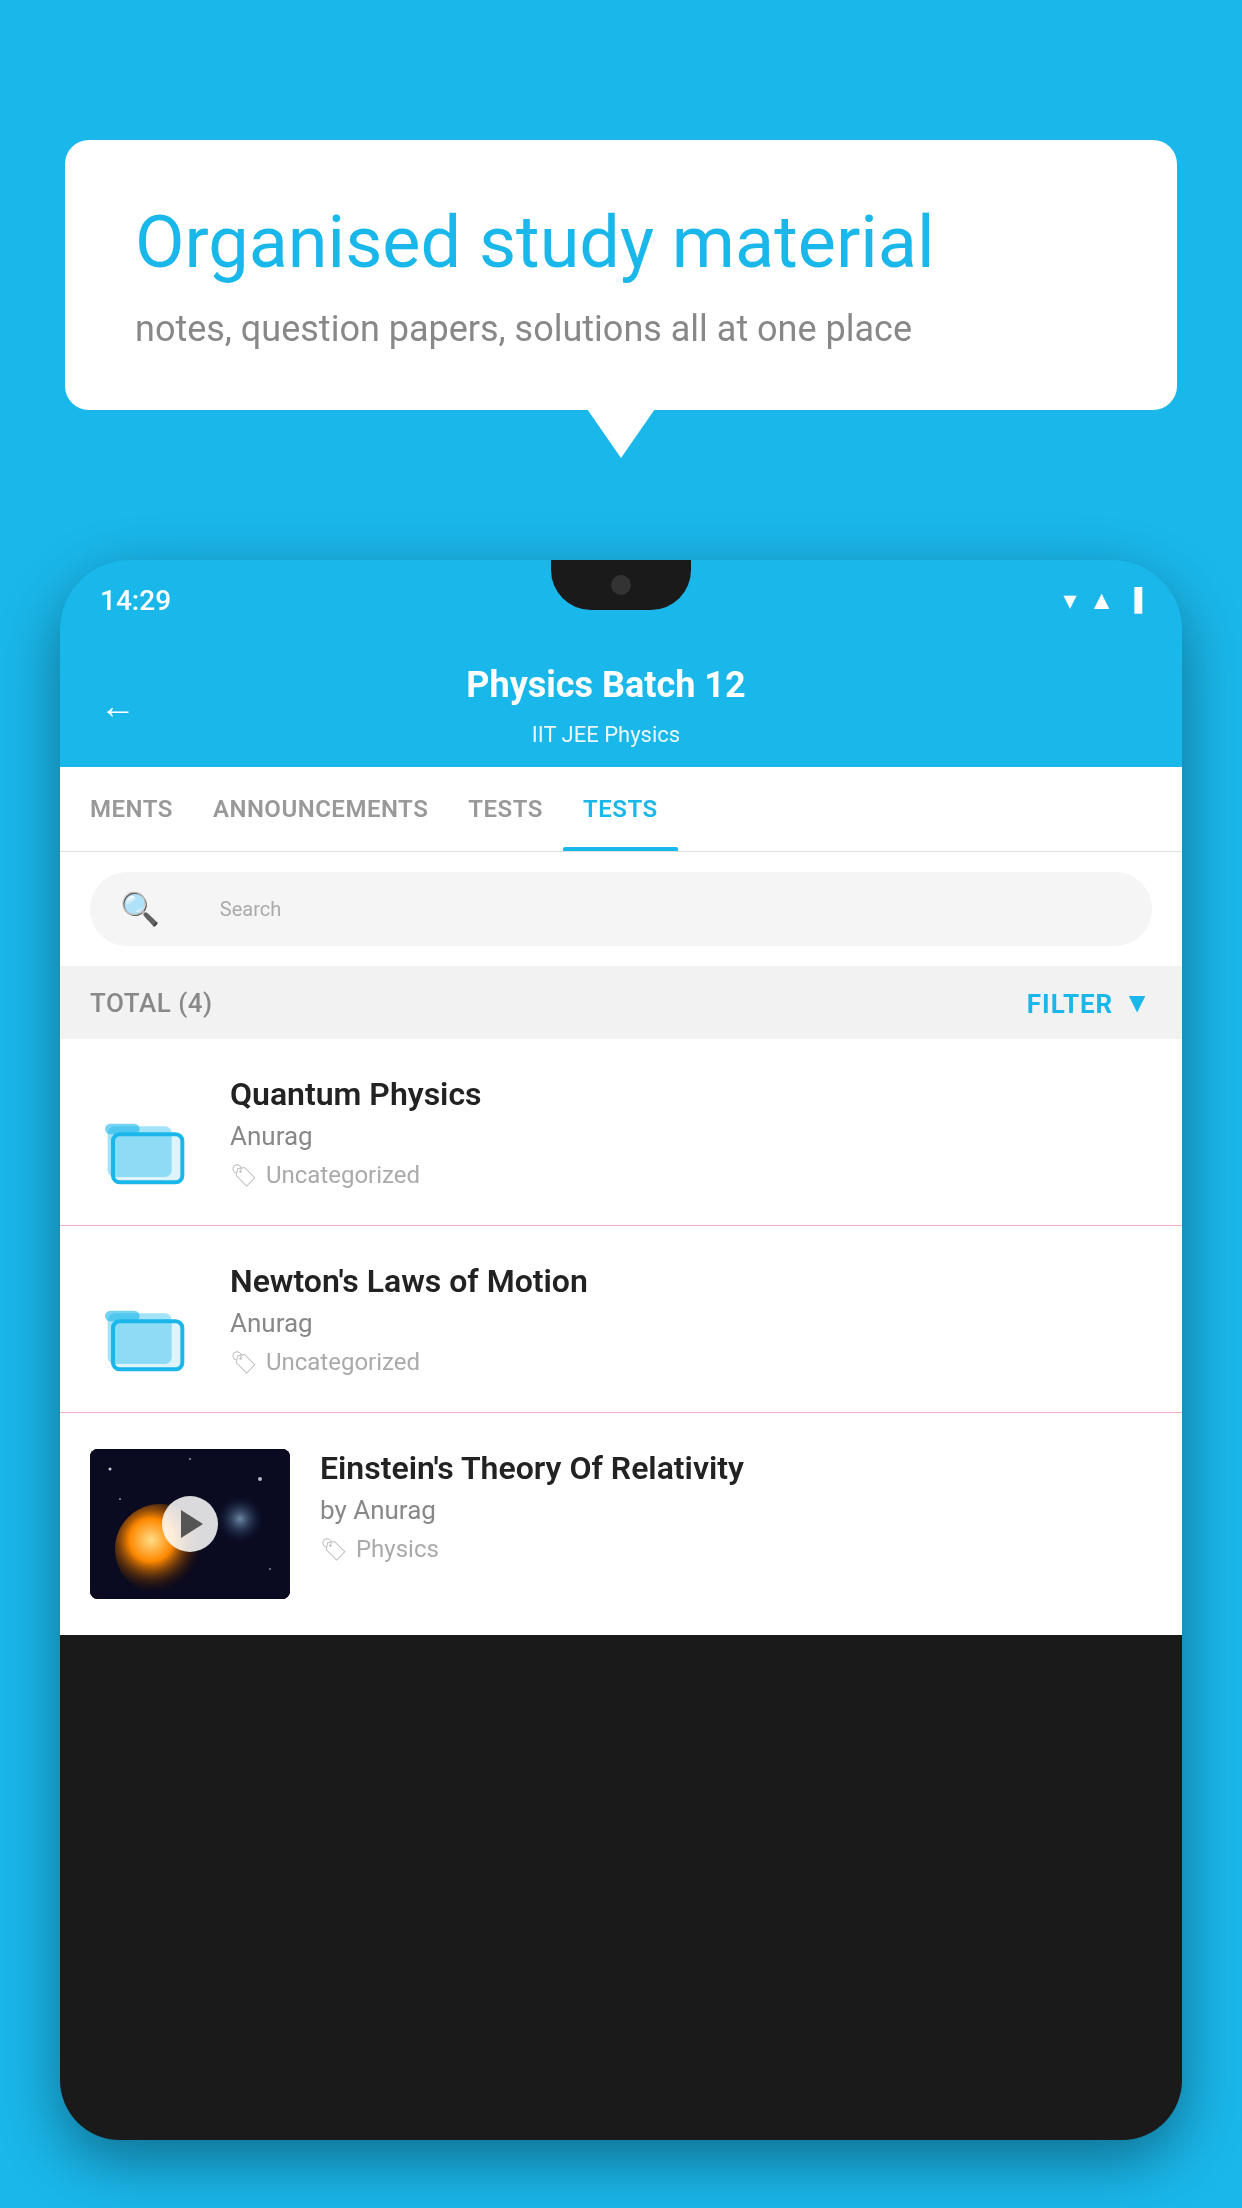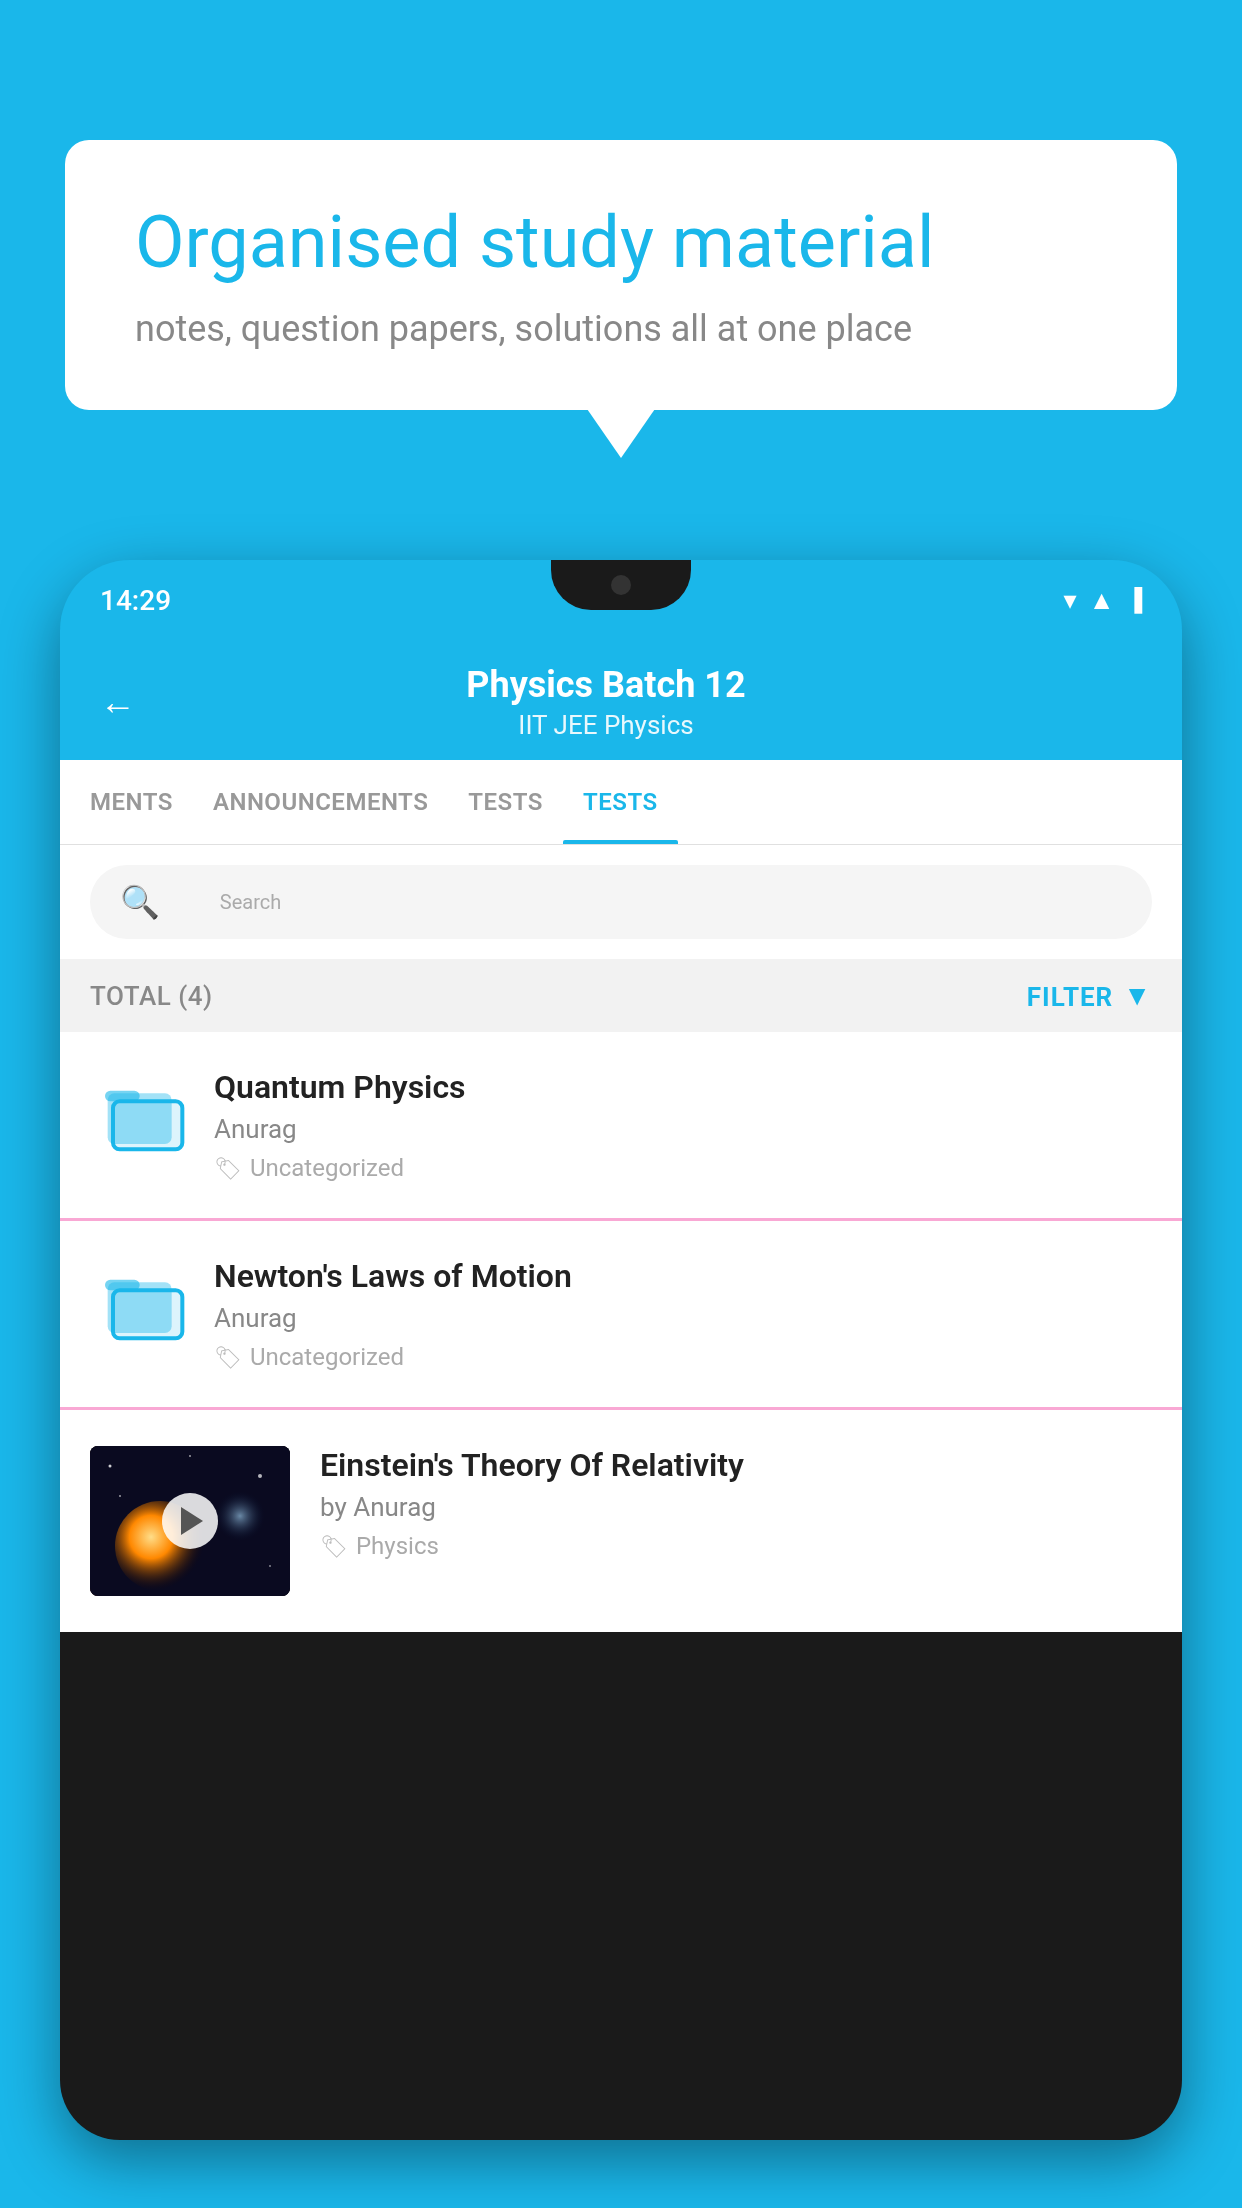--- a/index.html
+++ b/index.html
@@ -140,22 +140,22 @@
     }
 
     .header-title {
       color: white;
       font-size: 36px;
       font-weight: 700;
     }
 
     .header-subtitle {
       color: rgba(255,255,255,0.9);
-      font-size: 26px;
-      margin-top: 4px;
+      font-size: 22px;
+      margin-top: 16px;
     }
 
     
     .tabs-bar {
       background: white;
       display: flex;
       align-items: center;
       border-bottom: 1px solid #e0e0e0;
       padding: 0 10px;
     }
@@ -234,24 +234,24 @@
     }
 
     
     .content-area {
       background: white;
       overflow: hidden;
     }
 
     .video-item {
       display: flex;
-      align-items: flex-start;
+      align-items: flex-end;
       padding: 36px 30px;
-      border-bottom: 3px solid #f9a8d4;
-      gap: 14px;
+      border-bottom: 1px solid #f9a8d4;
+      gap: 30px;
     }
 
     .item-icon-area {
       width: 110px;
       flex-shrink: 0;
       display: flex;
       align-items: center;
       justify-content: center;
       padding-top: 8px;
     }

